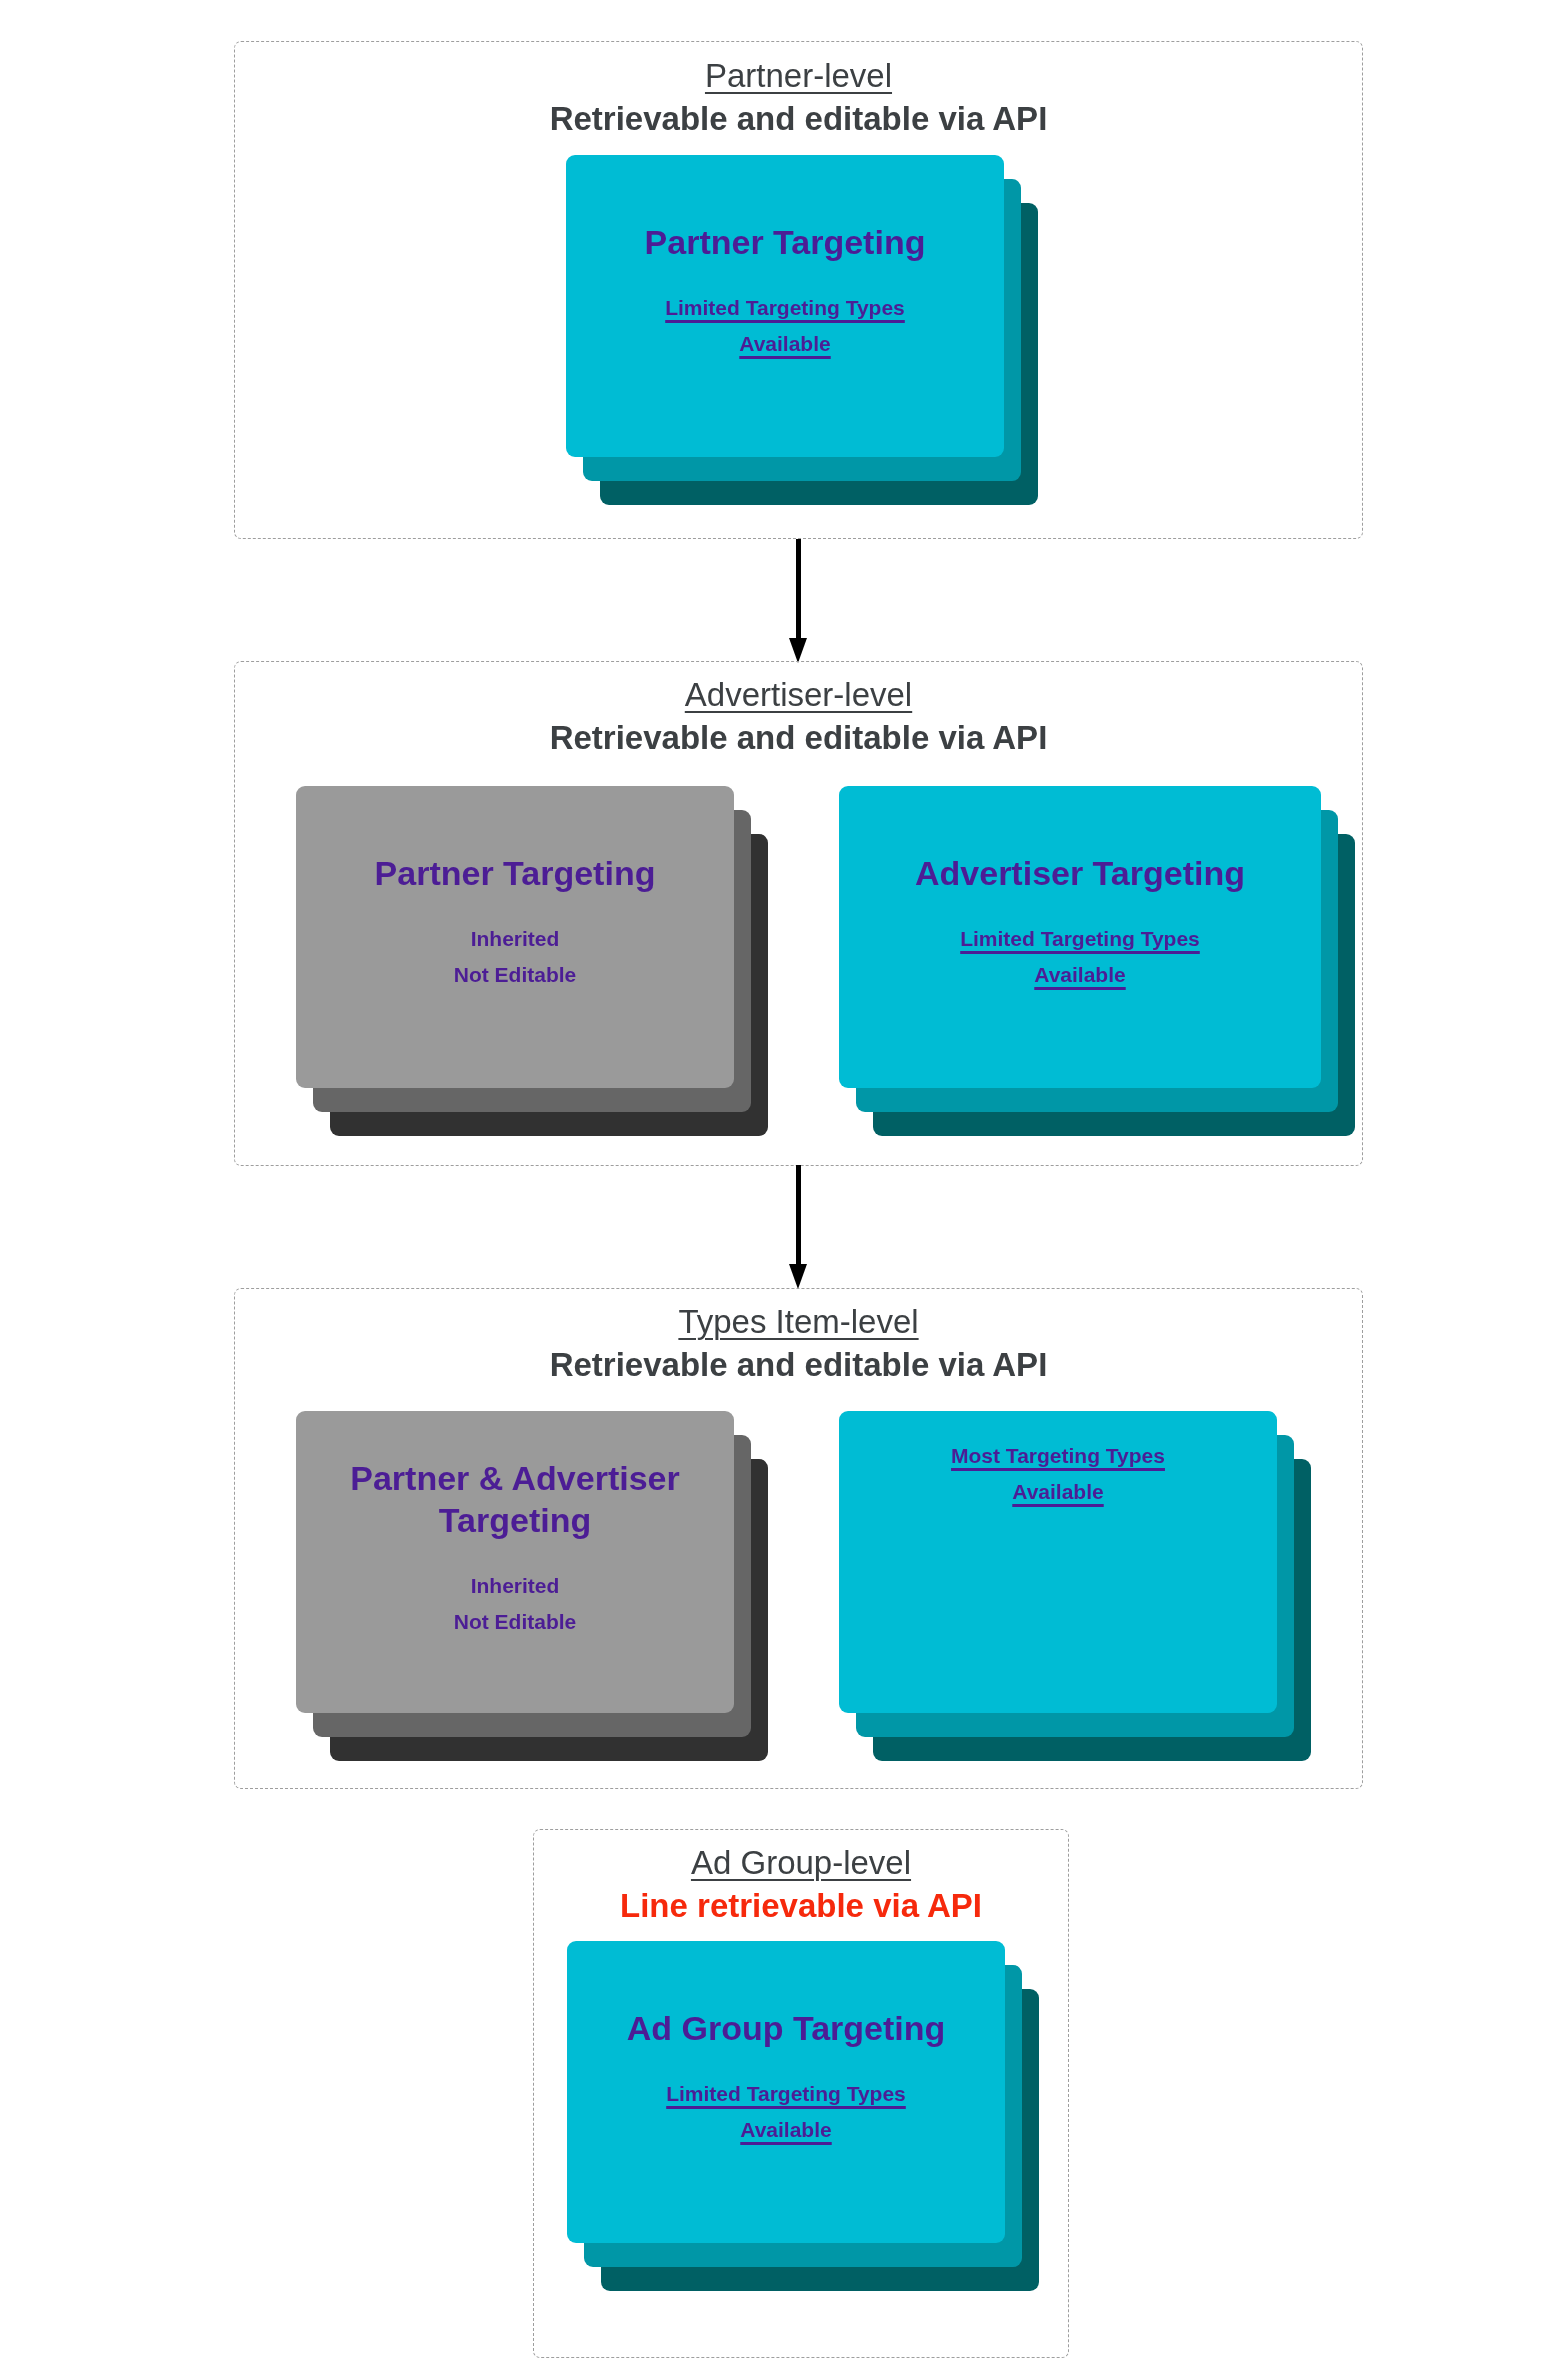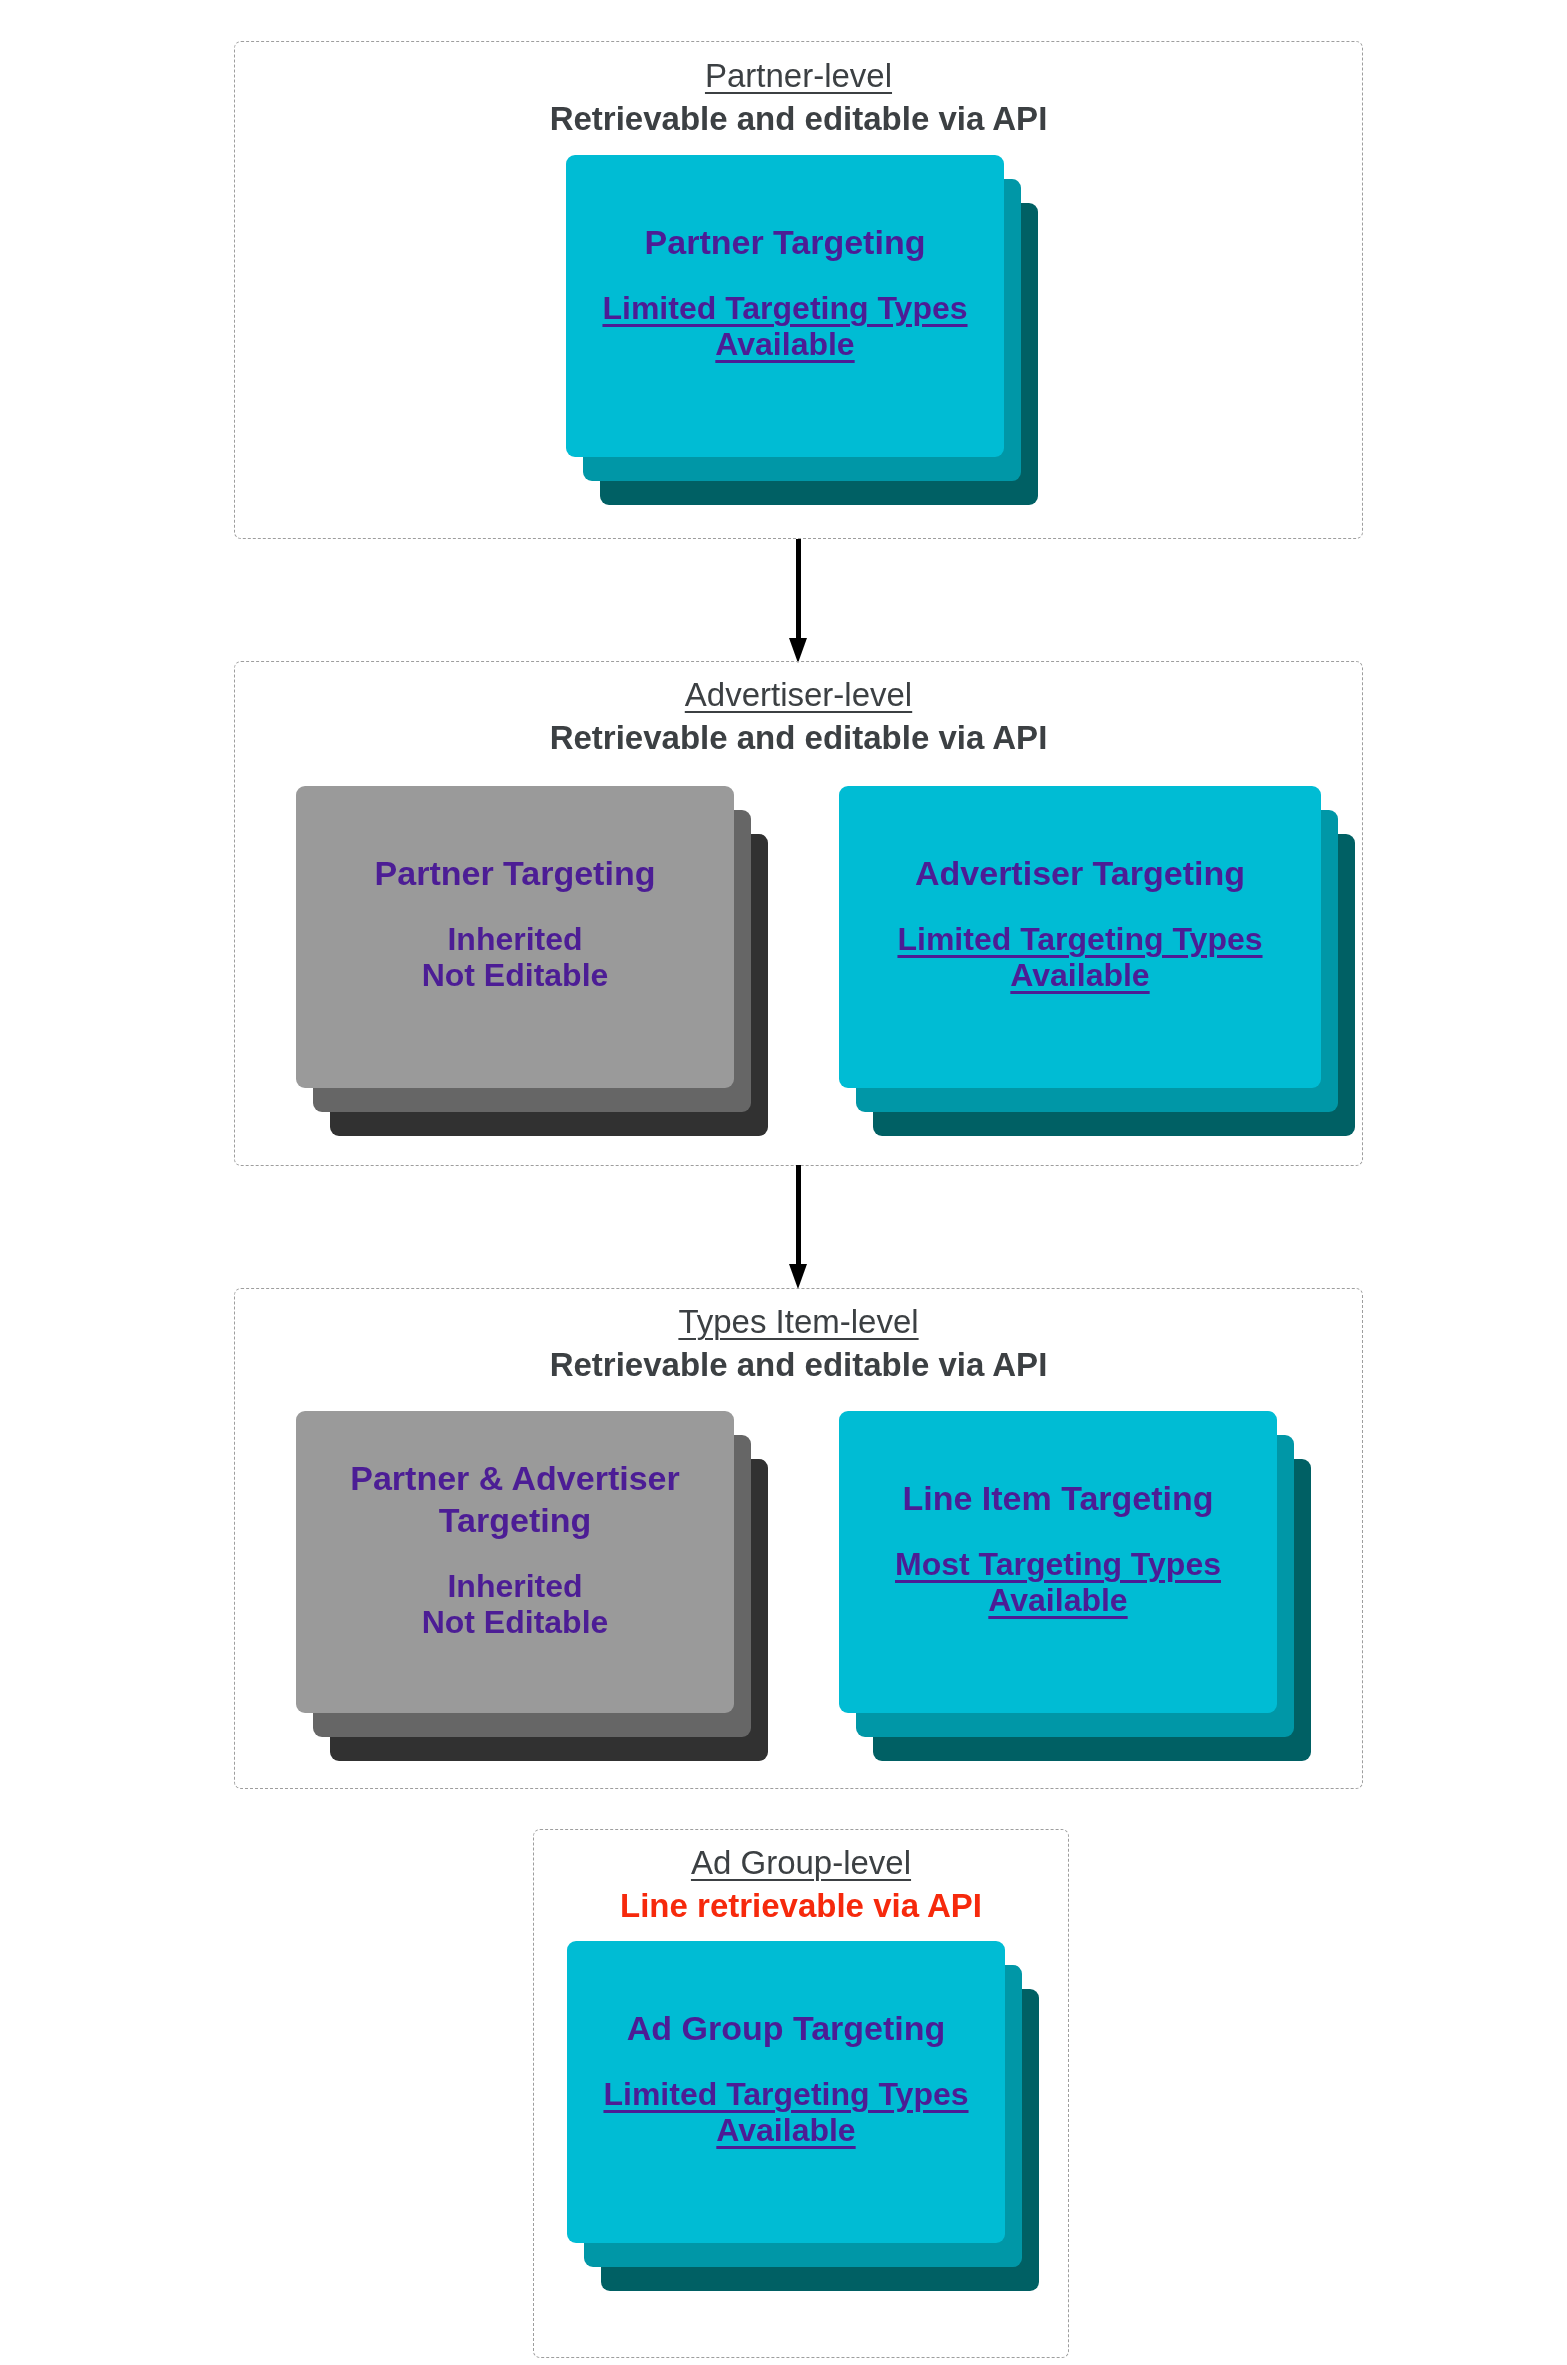--- a/index.html
+++ b/index.html
@@ -50,21 +50,21 @@
   .gray .layer.mid{background:#666666;}
   .gray .layer.back{background:#313131;}
 
   .card-heading{
     margin:66px 9px 0 9px;
     font-size:34px;font-weight:700;line-height:42px;
   }
   .card-stack.two-line-heading .card-heading{margin-top:46px;}
   .card-body{
     margin:27px 9px 0 9px;
-    font-size:32px;font-weight:700;line-height:36px;
+    font-size:21px;font-weight:700;line-height:36px;
   }
   .card-body.underlined{
     text-decoration:underline;
     text-decoration-thickness:2.7px;
     text-underline-offset:5.4px;
   }
 
   .arrow-line{position:absolute;width:4.5px;background:#000000;}
   .arrow-head{
     position:absolute;width:0;height:0;
@@ -149,21 +149,20 @@
       <div class="card-body">
         <div>Inherited</div>
         <div>Not Editable</div>
       </div>
     </div>
   </div>
   <div class="card-stack teal" style="left:839px;top:1411px;">
     <div class="layer back"></div>
     <div class="layer mid"></div>
     <div class="card-face">
-      <div class="card-heading">Line Item Targeting</div>
       <div class="card-body underlined">
         <div>Most Targeting Types</div>
         <div>Available</div>
       </div>
     </div>
   </div>
 
   <div class="section-box" style="left:533px;top:1829px;width:536px;height:529px;"></div>
   <div class="section-title-block" style="left:533px;top:1841px;width:536px;">
     <div class="title-line1">Ad Group-level</div>

